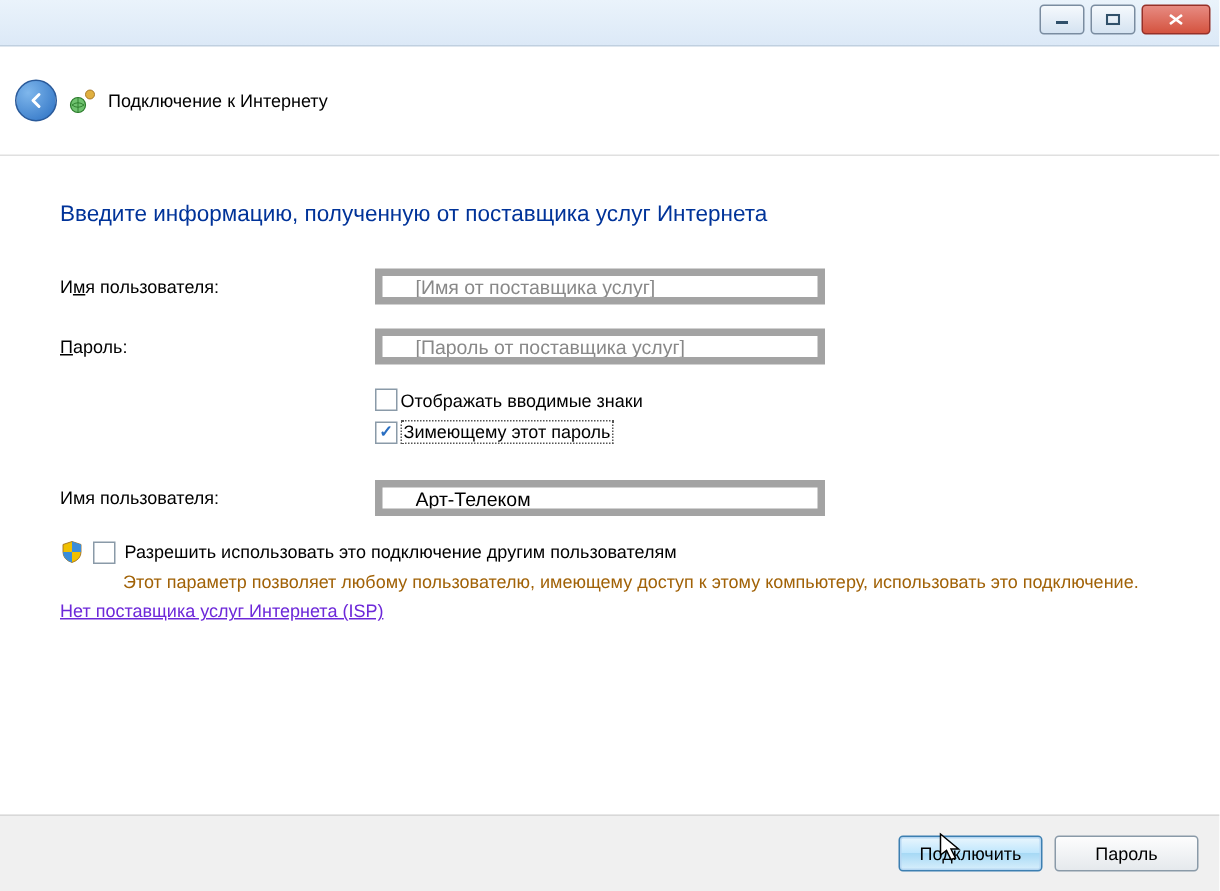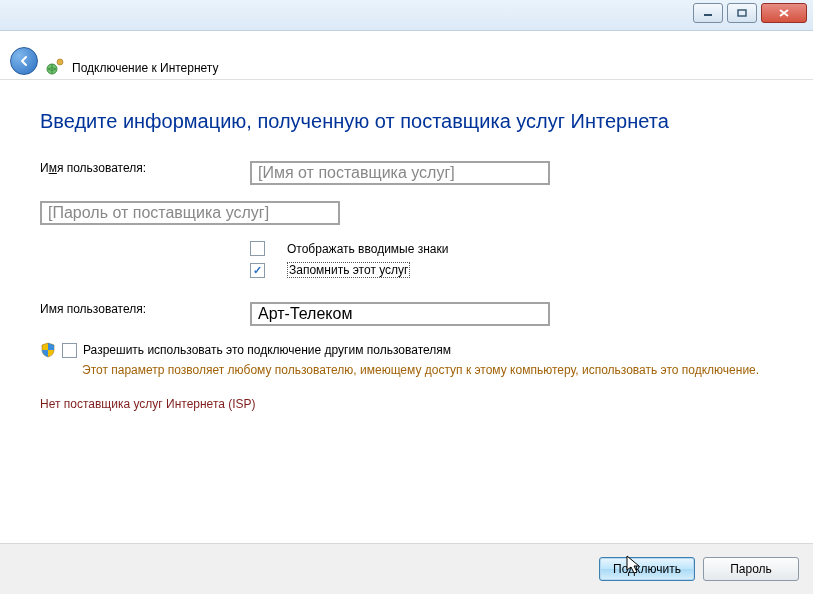--- a/index.html
+++ b/index.html
@@ -2,42 +2,42 @@
 <html><head>
 <meta charset="utf-8">
 <style>
   html,body{margin:0;padding:0;font-family:"Segoe UI",Tahoma,sans-serif;font-size:12px;background:#fff}
   .window{width:813px;height:594px;position:relative;background:#fff}
   .titlebar{height:30px;background:linear-gradient(to bottom,#eaf3fb,#dce9f7);border-bottom:1px solid #c0d0e0;position:relative}
   .winbtns{position:absolute;right:6px;top:3px;display:flex;gap:4px}
   .winbtn{width:28px;height:18px;border:1px solid #7a8ca0;border-radius:3px;background:linear-gradient(to bottom,#f5f9fd,#d5e3f1);display:flex;align-items:center;justify-content:center;cursor:default}
   .winbtn.close{width:44px;background:linear-gradient(to bottom,#e78b82,#d4533f);border-color:#963028}
   .winbtn svg{display:block}
-  .header{height:40px;display:flex;align-items:flex-end;padding:4px 10px;gap:8px;border-bottom:1px solid #e0e0e0}
+  .header{height:40px;display:flex;align-items:center;padding:16px 10px;gap:8px;border-bottom:1px solid #e0e0e0}
   .backbtn{width:26px;height:26px;border-radius:50%;background:radial-gradient(circle at 30% 30%,#7fb7ec,#2a6fc2);border:1px solid #2a5a9a;display:flex;align-items:center;justify-content:center;cursor:pointer}
   .hdr-icon{width:18px;height:18px;display:flex;align-items:center;justify-content:center}
   .hdr-title{font-size:12px;color:#000}
   .body{padding:30px 40px 0 40px}
-  .main-heading{font-size:20px;color:#003399;margin:0 0 28px 0;font-weight:normal}
-  .row{display:flex;margin-bottom:16px}
+  .main-heading{font-size:15px;color:#003399;margin:0 0 28px 0;font-weight:normal}
+  .row{display:flex;align-items:center;margin-bottom:16px}
   .lbl{width:210px;color:#000}
   .lbl .ul{text-decoration:underline}
   .field{width:300px}
-  .textin{width:100%;height:24px;border:2px solid #a3a3a3;padding:2px 6px;font-family:inherit;font-size:16px;box-sizing:border-box;background:#fff}
+  .textin{width:100%;height:24px;border:5px solid #a3a3a3;padding:2px 22px;font-family:inherit;font-size:13px;box-sizing:border-box;background:#fff}
   .textin::placeholder{color:#888}
-  .chkrow{display:flex;align-items:center;gap:22px;margin-bottom:6px}
+  .chkrow{display:flex;align-items:center;gap:2px;margin-bottom:6px}
   .chk{width:13px;height:13px;border:1px solid #8a9aa8;background:#fff;display:inline-flex;align-items:center;justify-content:center;cursor:pointer}
   .chk.checked::after{content:"✓";color:#2a6fc2;font-size:11px;line-height:1;font-weight:bold}
   .chklabel{color:#000}
   .dotted{border:1px dotted #555;padding:0 1px}
   .allow-block{}
   .allow-row{display:flex;align-items:center;gap:6px}
   .shield{width:16px;height:16px;display:inline-flex;align-items:center;justify-content:center}
   .allow-desc{color:#a16207;margin:4px 0 0 42px;max-width:690px;line-height:1.35}
-  .isp-link{display:inline-block;margin-top:19px;color:#7f1d1d;cursor:pointer}
+  .isp-link{display:inline-block;margin-top:4px;color:#6d28d9;text-decoration:underline;cursor:pointer}
   .footer{position:absolute;left:0;right:0;bottom:0;height:50px;background:#f0f0f0;border-top:1px solid #d8d8d8;display:flex;justify-content:flex-end;align-items:center;padding:0 14px;gap:8px}
   .btn{min-width:96px;height:24px;border:1px solid #8a9aa8;border-radius:3px;background:linear-gradient(to bottom,#fdfdfd,#e5e9ed);font-family:inherit;font-size:12px;cursor:pointer;padding:0 10px}
   .btn.primary{border-color:#3c7fb1;box-shadow:0 0 0 1px #b6d7f2 inset;background:linear-gradient(to bottom,#eaf6fd,#bee6fd 49%,#a7d9f5 50%,#d8effc)}
   .cursor{position:absolute;pointer-events:none}
 </style>
 </head>
 <body>
 
 <div class="window">
 
@@ -79,33 +79,34 @@
 
   <div class="body">
     <h1 class="main-heading">Введите информацию, полученную от поставщика услуг Интернета</h1>
 
     <div class="row">
       <div class="lbl"><span>И</span><span class="ul">м</span><span>я пользователя:</span></div>
       <div class="field"><input type="text" class="textin" placeholder="[Имя от поставщика услуг]" style=""></div>
     </div>
 
     <div class="row">
+      <div class="lbl"><span class="ul">П</span><span>ароль:</span></div>
       <div class="field"><input type="text" class="textin" placeholder="[Пароль от поставщика услуг]" style=""></div>
     </div>
 
     <div class="row" style="margin-bottom:6px">
       <div class="lbl"></div>
       <div class="field">
         <div class="chkrow">
           <span class="chk"></span>
           <span class="chklabel"><span>Отобра</span><span class="ul">ж</span><span>ать вводимые знаки</span></span>
         </div>
         <div class="chkrow">
           <span class="chk checked"></span>
-          <span class="chklabel dotted"><span class="ul">З</span><span>апомнить этот услуг</span></span>
+          <span class="chklabel dotted"><span class="ul">З</span><span>имеющему этот пароль</span></span>
         </div>
       </div>
     </div>
 
     <div class="row" style="margin-top:18px">
       <div class="lbl">Имя пользователя:</div>
       <div class="field"><input type="text" class="textin" value="Арт-Телеком" style=""></div>
     </div>
 
     <div class="allow-block">

